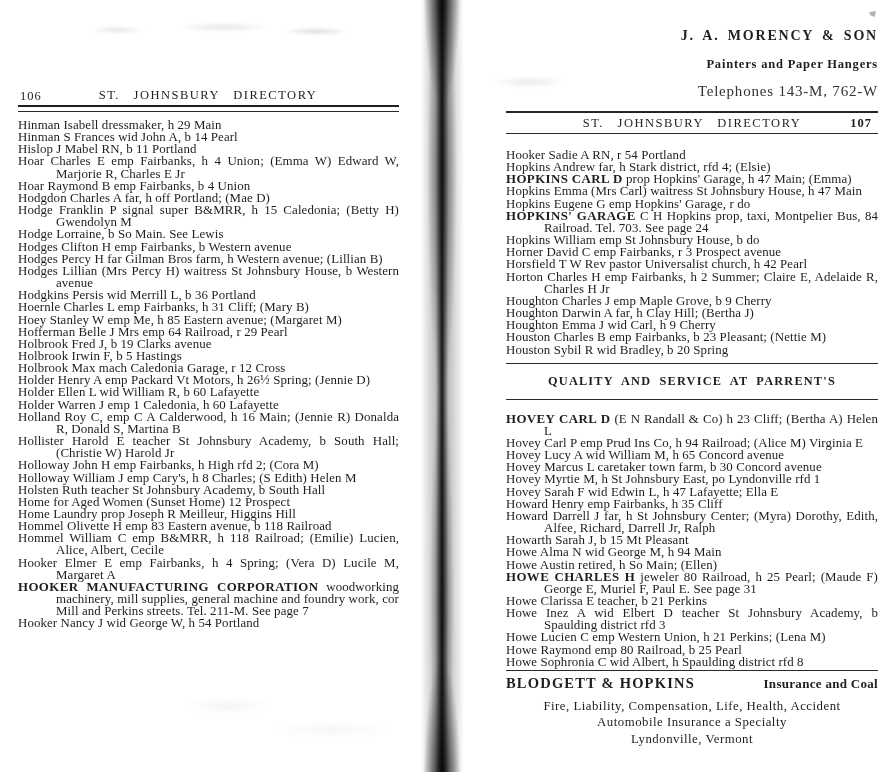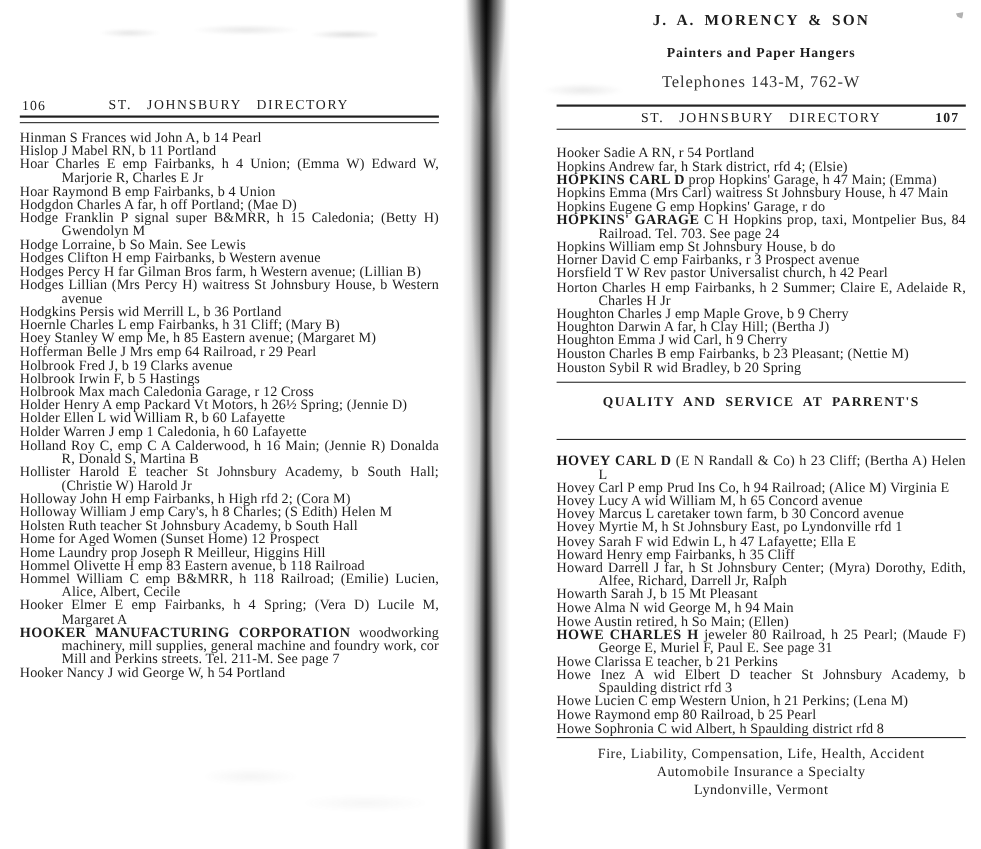--- a/index.html
+++ b/index.html
@@ -16,31 +16,31 @@
   .hdr-left .running{display:block;text-align:center;font-size:12.5px;letter-spacing:1.5px;word-spacing:9px;}
   .rule-double{position:absolute;top:105px;left:18px;width:381px;height:4px;
     border-top:2px solid #1f1f1f;border-bottom:1px solid #2a2a2a;}
   .entries-left{position:absolute;top:119px;left:18px;width:381px;}
   
   .entry{margin:0;padding-left:38px;text-indent:-38px;text-align:justify;
     font-size:12.9px;line-height:12.15px;letter-spacing:0.1px;}
   .entry b{font-weight:700;letter-spacing:0.4px;}
   
   .page-right{left:506px;width:372px;height:772px;}
-  .ad-header{margin-top:12px;text-align:center;}
+  .ad-header{margin-top:28px;text-align:right;}
   .ad-header .co{font-weight:700;font-size:14px;letter-spacing:1.8px;word-spacing:3px;}
   .ad-header .tag{font-weight:700;font-size:12.5px;letter-spacing:0.8px;margin-top:13px;}
   .ad-header .tel{font-size:15px;letter-spacing:0.8px;margin-top:11px;color:#333;}
   .hdr-right{margin-top:11px;border-top:2px solid #242424;border-bottom:1.5px solid #2a2a2a;
     position:relative;padding:2.5px 0;}
   .hdr-right .running{display:block;text-align:center;font-size:12.5px;letter-spacing:1.5px;word-spacing:9px;}
   .hdr-right .pageno{position:absolute;right:6px;top:3px;font-size:12.5px;letter-spacing:1px;font-weight:bold;}
   .entries-rt{margin-top:15px;}
   .slogan{margin-top:7px;border-top:1.5px solid #2a2a2a;border-bottom:1.5px solid #2a2a2a;
-    padding:10px 0 26px 0;text-align:center;font-weight:700;font-size:12.3px;
+    padding:10px 0 10px 0;text-align:center;font-weight:700;font-size:12.3px;
     letter-spacing:1.2px;word-spacing:4px;}
   .entries-rb{margin-top:13px;}
   .rule{border-top:1.5px solid #2a2a2a;margin-top:2px;}
   .ad-footer{margin-top:4px;}
   .ad-footer .head{display:flex;justify-content:space-between;align-items:baseline;
     font-weight:700;}
   .ad-footer .head .nm{font-size:14.5px;letter-spacing:1.2px;}
   .ad-footer .head .tg{font-size:13px;letter-spacing:0.3px;}
   .ad-footer .ln{text-align:center;font-size:12.8px;line-height:16.5px;letter-spacing:0.5px;}
   .ad-footer .ln1{margin-top:6px;}
@@ -72,20 +72,21 @@
 </head>
 <body>
 
 <div class="page page-left">
   <div class="hdr-left">
     <span class="pageno">106</span>
     <span class="running">ST.  JOHNSBURY  DIRECTORY</span>
   </div>
   <div class="rule-double"></div>
   <div class="entries-left">
+      <p class="entry">Hinman Isabell dressmaker, h 29 Main</p>
       <p class="entry">Hinman S Frances wid John A, b 14 Pearl</p>
       <p class="entry">Hislop J Mabel RN, b 11 Portland</p>
       <p class="entry">Hoar Charles E emp Fairbanks, h 4 Union; (Emma W) Edward W, Marjorie R, Charles E Jr</p>
       <p class="entry">Hoar Raymond B emp Fairbanks, b 4 Union</p>
       <p class="entry">Hodgdon Charles A far, h off Portland; (Mae D)</p>
       <p class="entry">Hodge Franklin P signal super B&amp;MRR, h 15 Caledonia; (Betty H) Gwendolyn M</p>
       <p class="entry">Hodge Lorraine, b So Main.  See Lewis</p>
       <p class="entry">Hodges Clifton H emp Fairbanks, b Western avenue</p>
       <p class="entry">Hodges Percy H far Gilman Bros farm, h Western avenue; (Lillian B)</p>
       <p class="entry">Hodges Lillian (Mrs Percy H) waitress St Johnsbury House, b Western avenue</p>
@@ -156,20 +157,24 @@
       <p class="entry">Howe Austin retired, h So Main; (Ellen)</p>
       <p class="entry"><b>HOWE CHARLES H</b> jeweler 80 Railroad, h 25 Pearl; (Maude F) George E, Muriel F, Paul E.  See page 31</p>
       <p class="entry">Howe Clarissa E teacher, b 21 Perkins</p>
       <p class="entry">Howe Inez A wid Elbert D teacher St Johnsbury Academy, b Spaulding district rfd 3</p>
       <p class="entry">Howe Lucien C emp Western Union, h 21 Perkins; (Lena M)</p>
       <p class="entry">Howe Raymond emp 80 Railroad, b 25 Pearl</p>
       <p class="entry">Howe Sophronia C wid Albert, h Spaulding district rfd 8</p>
     </div>
   <div class="rule"></div>
   <div class="ad-footer">
+    <div class="head">
+      <span class="nm">BLODGETT &amp; HOPKINS</span>
+      <span class="tg">Insurance and Coal</span>
+    </div>
     <div class="ln ln1">Fire,  Liability,  Compensation,  Life,  Health,  Accident</div>
     <div class="ln">Automobile Insurance a Specialty</div>
     <div class="ln">Lyndonville, Vermont</div>
   </div>
 </div>
 
 <div class="gutter"></div>
 
 <div class="smudge smudge-tl"></div>
 <div class="smudge smudge-tc"></div>

